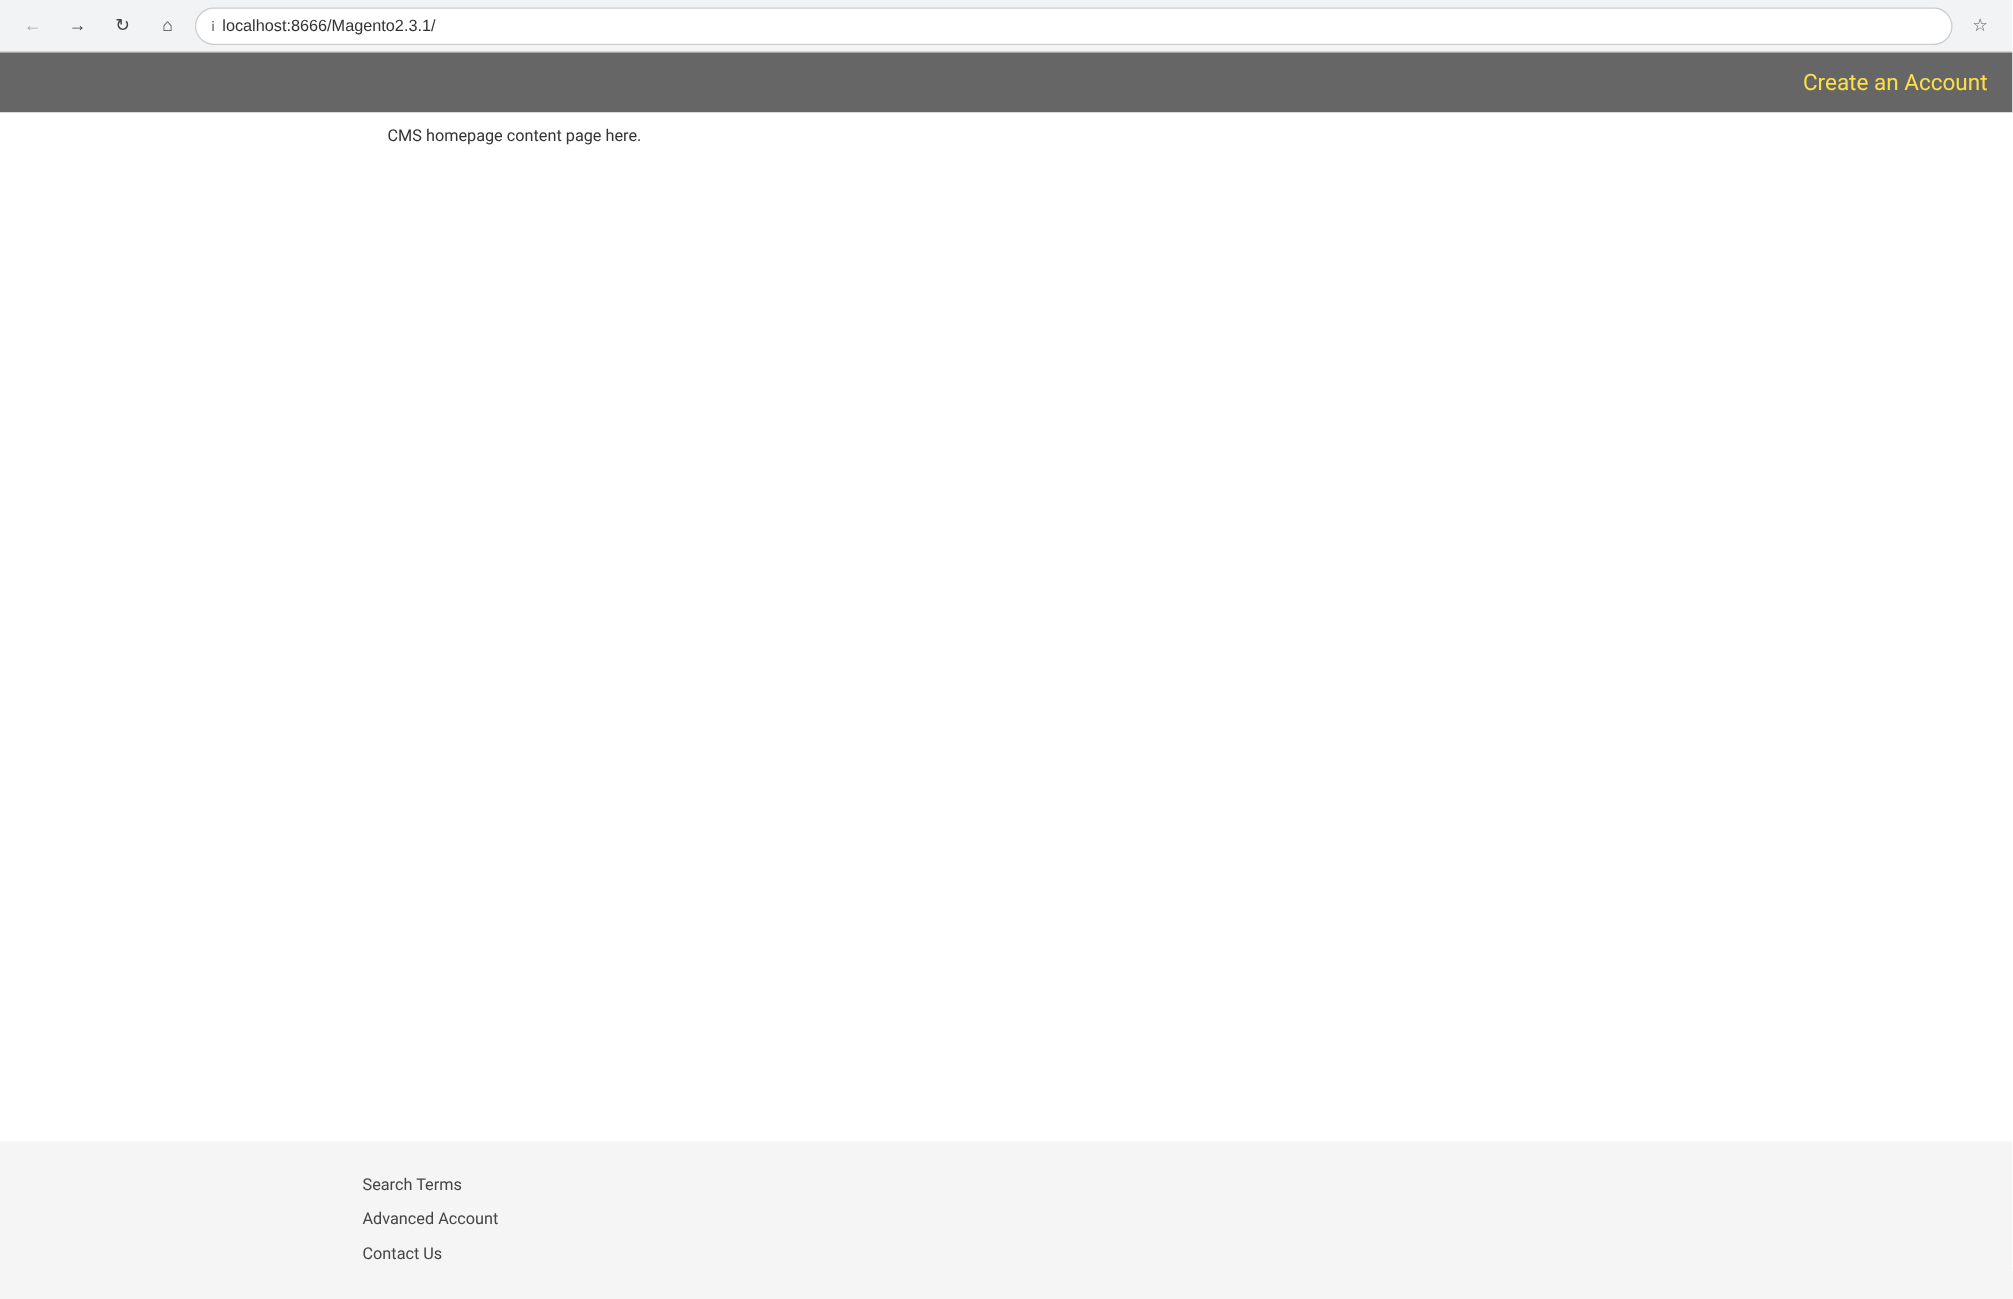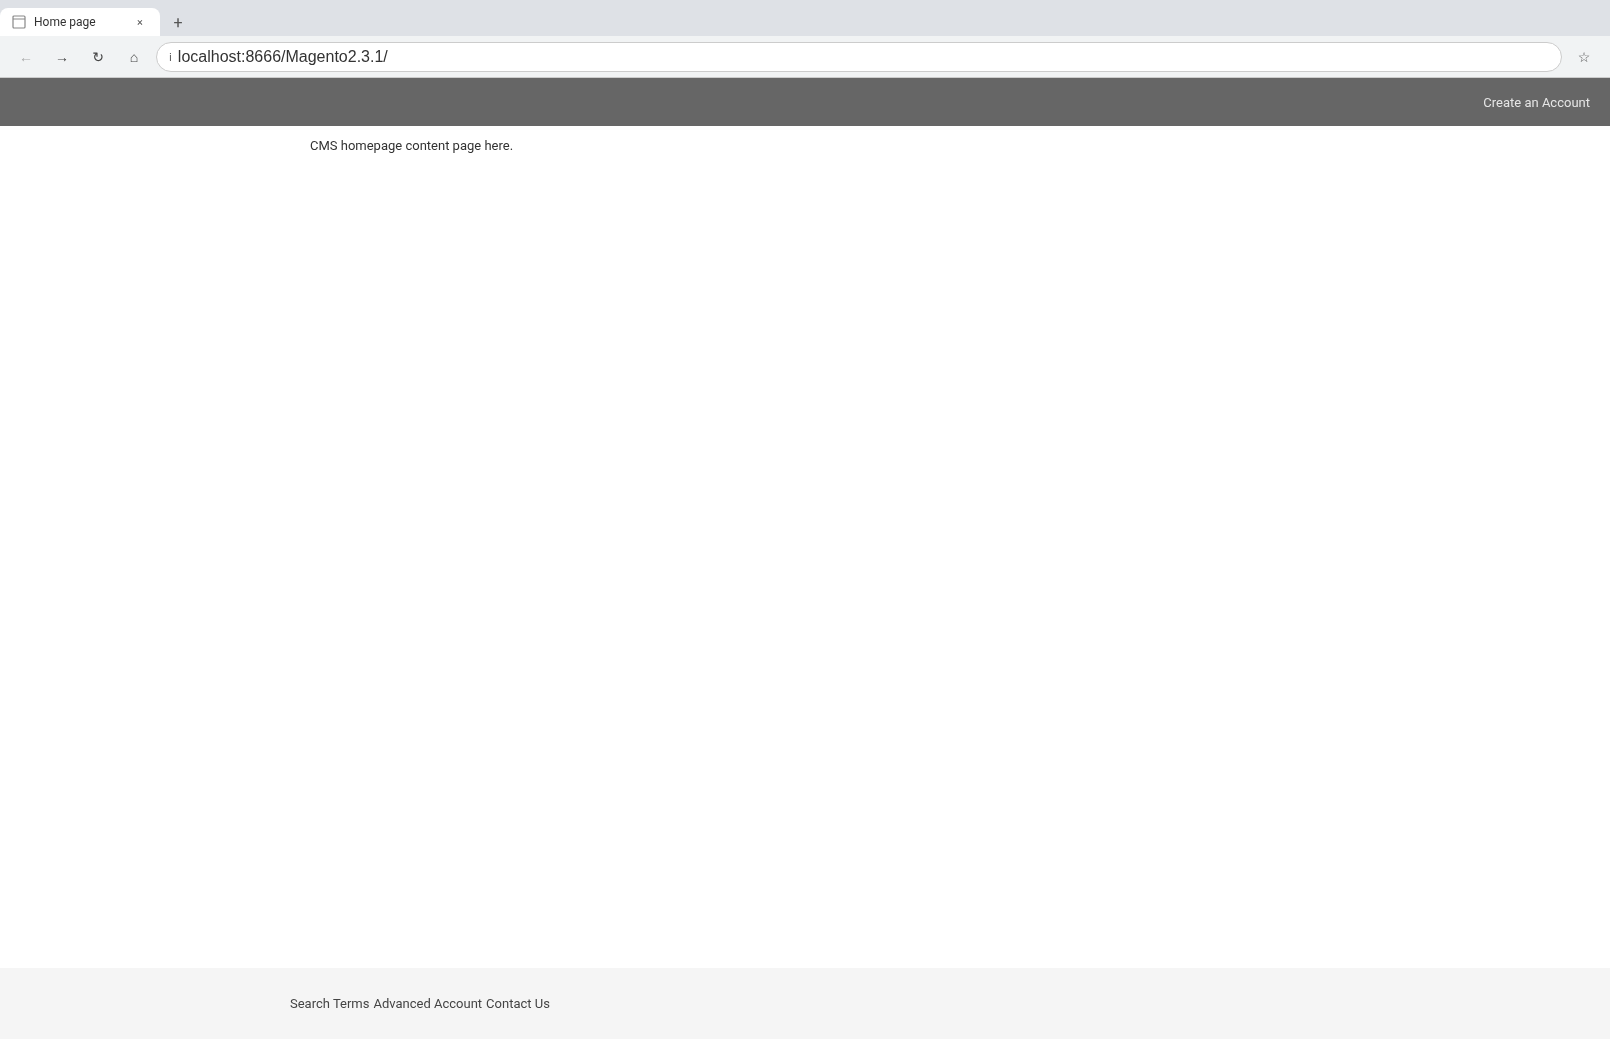--- a/index.html
+++ b/index.html
@@ -125,21 +125,21 @@
     }
 
     .address-bar .lock-icon {
       font-size: 11px;
       color: #555;
     }
 
     .address-bar input {
       border: none;
       outline: none;
-      font-size: 16px;
+      font-size: 13px;
       color: #333;
       flex: 1;
       background: transparent;
     }
 
     .bookmark-btn {
       width: 28px;
       height: 28px;
       display: flex;
       align-items: center;
@@ -153,22 +153,22 @@
       background: #666;
       height: 48px;
       display: flex;
       align-items: center;
       justify-content: flex-end;
       padding: 0 20px;
       flex-shrink: 0;
     }
 
     .create-account-link {
-      color: #e5e5e5;
-      font-size: 13px;
+      color: #fde047;
+      font-size: 18px;
       text-decoration: none;
       cursor: pointer;
     }
 
     
     .main-content {
       flex: 1;
       padding: 12px 20px;
       background: #fff;
     }
@@ -182,49 +182,36 @@
     
     .site-footer {
       background: #f5f5f5;
       padding: 24px 0 24px 0;
       flex-shrink: 0;
     }
 
     .footer-links {
       margin-left: 290px;
       display: flex;
-      flex-direction: row;
+      flex-direction: column;
       gap: 4px;
     }
 
     .footer-link {
       font-size: 13px;
       color: #444;
       text-decoration: none;
       cursor: pointer;
       line-height: 1.8;
     }
   </style>
 </head>
 <body>
 
 <div class="browser-chrome">
-  <div class="browser-tabs">
-    <div class="browser-tab">
-      <span class="tab-icon">
-        <svg width="14" height="14" viewBox="0 0 14 14" fill="none">
-          <rect x="1" y="1" width="12" height="12" rx="1" stroke="#888" stroke-width="1.2" fill="white"></rect>
-          <line x1="1" y1="4" x2="13" y2="4" stroke="#888" stroke-width="1"></line>
-        </svg>
-      </span>
-      <span class="tab-title">Home page</span>
-      <span class="tab-close">×</span>
-    </div>
-    <div class="tab-new">+</div>
-  </div>
   <div class="browser-toolbar">
     <div class="nav-btn disabled">←</div>
     <div class="nav-btn">→</div>
     <div class="nav-btn">↻</div>
     <div class="nav-btn">⌂</div>
     <div class="address-bar">
       <span class="lock-icon">ℹ</span>
       <input type="text" value="localhost:8666/Magento2.3.1/" style="">
     </div>
     <div class="bookmark-btn">☆</div>

